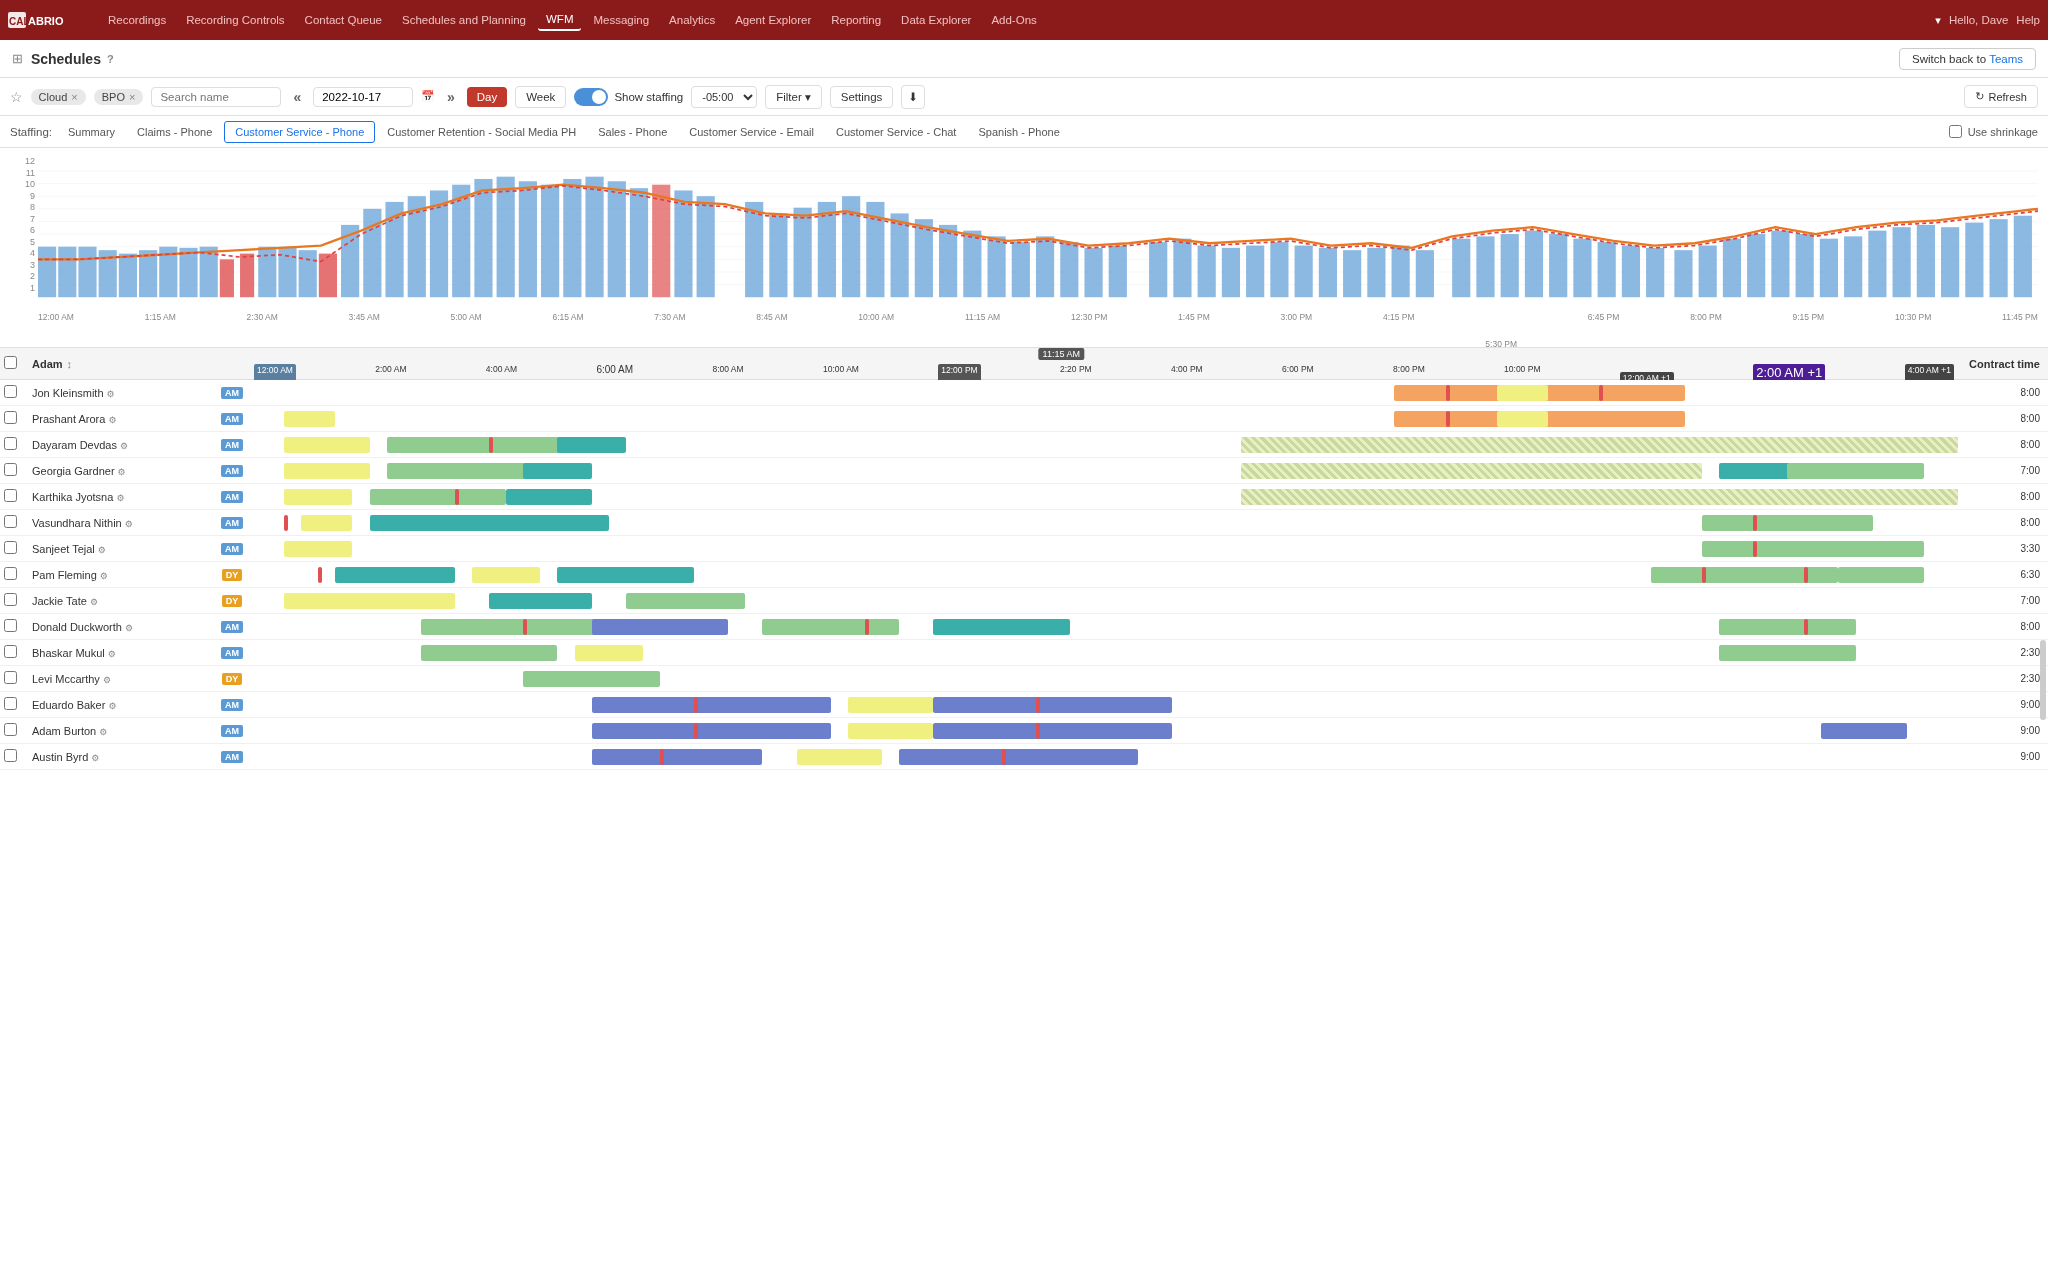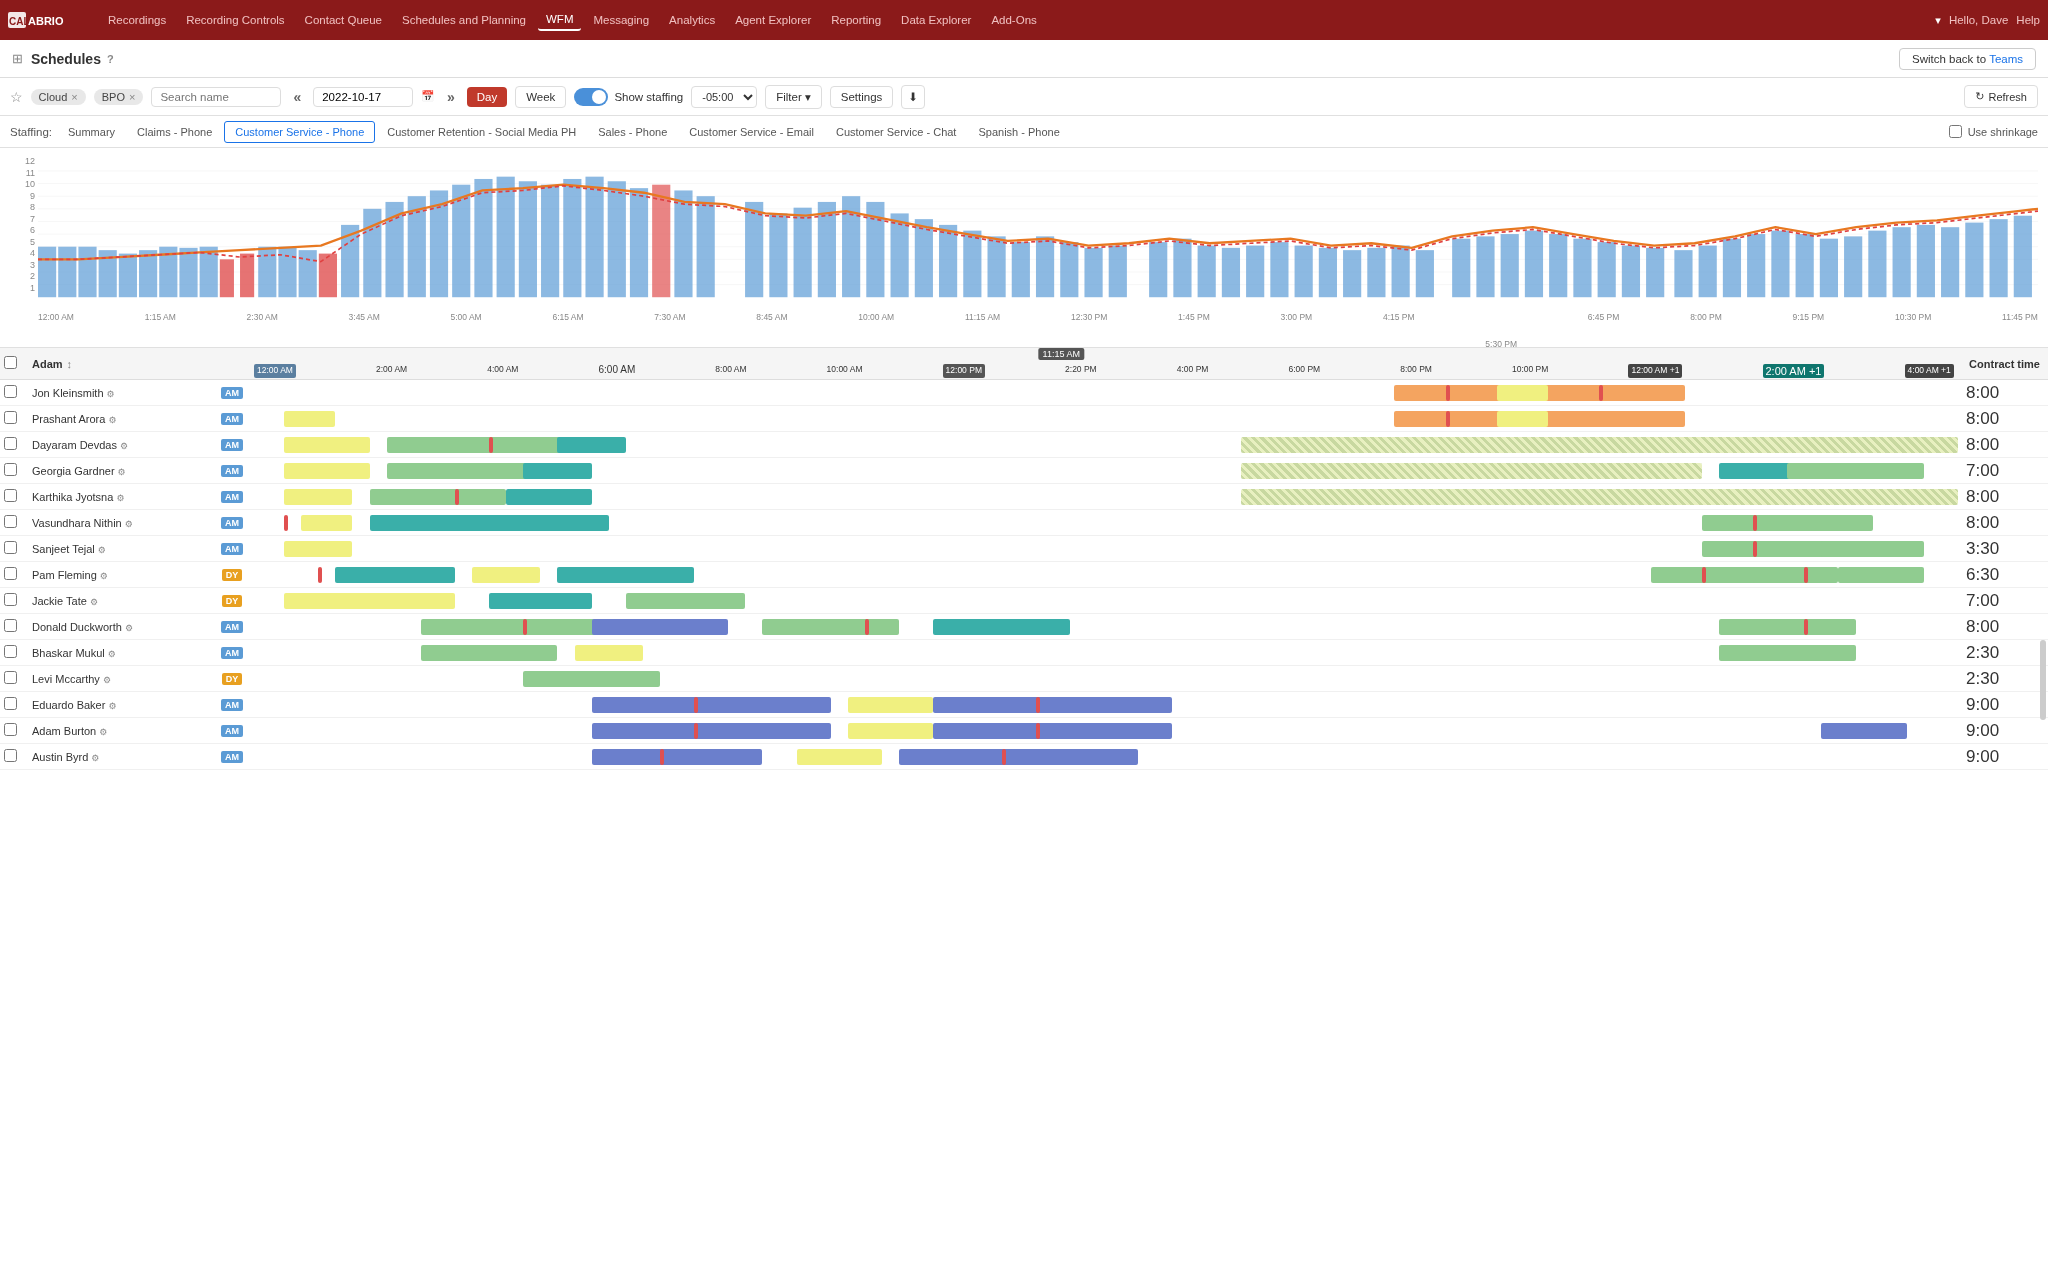--- a/index.html
+++ b/index.html
@@ -223,21 +223,21 @@
       align-items: center;
       border-bottom: 1px solid #f0f0f0;
       height: 26px;
     }
     .row-name { width: 190px; min-width: 190px; padding: 0 8px; font-size: 11px; color: #333; white-space: nowrap; overflow: hidden; text-overflow: ellipsis; }
     .row-type { width: 36px; min-width: 36px; display: flex; align-items: center; justify-content: center; }
     .type-badge { font-size: 9px; font-weight: bold; color: white; padding: 1px 4px; border-radius: 2px; }
     .type-am { background: #5b9bd5; }
     .type-dy { background: #e8a020; }
     .row-timeline { flex: 1; position: relative; height: 26px; }
-    .row-contract { width: 90px; min-width: 90px; padding: 0 8px; font-size: 17px; color: #333; }
+    .row-contract { width: 90px; min-width: 90px; text-align: right; padding: 0 8px; font-size: 10px; color: #333; }
 
     .sched-block {
       position: absolute;
       height: 16px;
       top: 5px;
       border-radius: 2px;
     }
     .block-green { background: #90cc90; }
     .block-teal { background: #3aafa9; }
     .block-yellow { background: #f0f080; }
@@ -524,22 +524,22 @@
           <span style="font-size:8.5px;color:#333;">4:00 AM</span>
           <span style="font-size:10px;color:#333;">6:00 AM</span>
           <span style="font-size:8.5px;color:#333;">8:00 AM</span>
           <span style="font-size:8.5px;color:#333;">10:00 AM</span>
           <span style="font-size:8.5px;color:#fff;background:#555;padding:1px 3px;border-radius:2px;">12:00 PM</span>
           <span style="font-size:8.5px;color:#333;">2:20 PM</span>
           <span style="font-size:8.5px;color:#333;">4:00 PM</span>
           <span style="font-size:8.5px;color:#333;">6:00 PM</span>
           <span style="font-size:8.5px;color:#333;">8:00 PM</span>
           <span style="font-size:8.5px;color:#333;">10:00 PM</span>
-          <span style="font-size:8.5px;color:#fff;background:#444;padding:1px 3px;border-radius:2px;">12:00 AM +1</span>
-          <span style="font-size:11px;color:#fff;background:#0f766e;padding:1px 3px;border-radius:2px;">2:00 AM +1</span>
+          <span style="font-size:8.5px;color:#fff;background:#444;padding:1px 3px;border-radius:2px;margin-top:8px;">12:00 AM +1</span>
+          <span style="font-size:13px;color:#fff;background:#4c1d95;padding:1px 3px;border-radius:2px;">2:00 AM +1</span>
           <span style="font-size:8.5px;color:#fff;background:#444;padding:1px 3px;border-radius:2px;">4:00 AM +1</span>
         </div>
       </div>
       <div class="col-contract">Contract time</div>
     </div>
 
     <div class="schedule-row">
       <div class="col-check"><input type="checkbox" style=""></div>
       <div class="row-name">Jon Kleinsmith <span style="color:#888;font-size:9px;">⚙</span></div>
       <div class="row-type">

